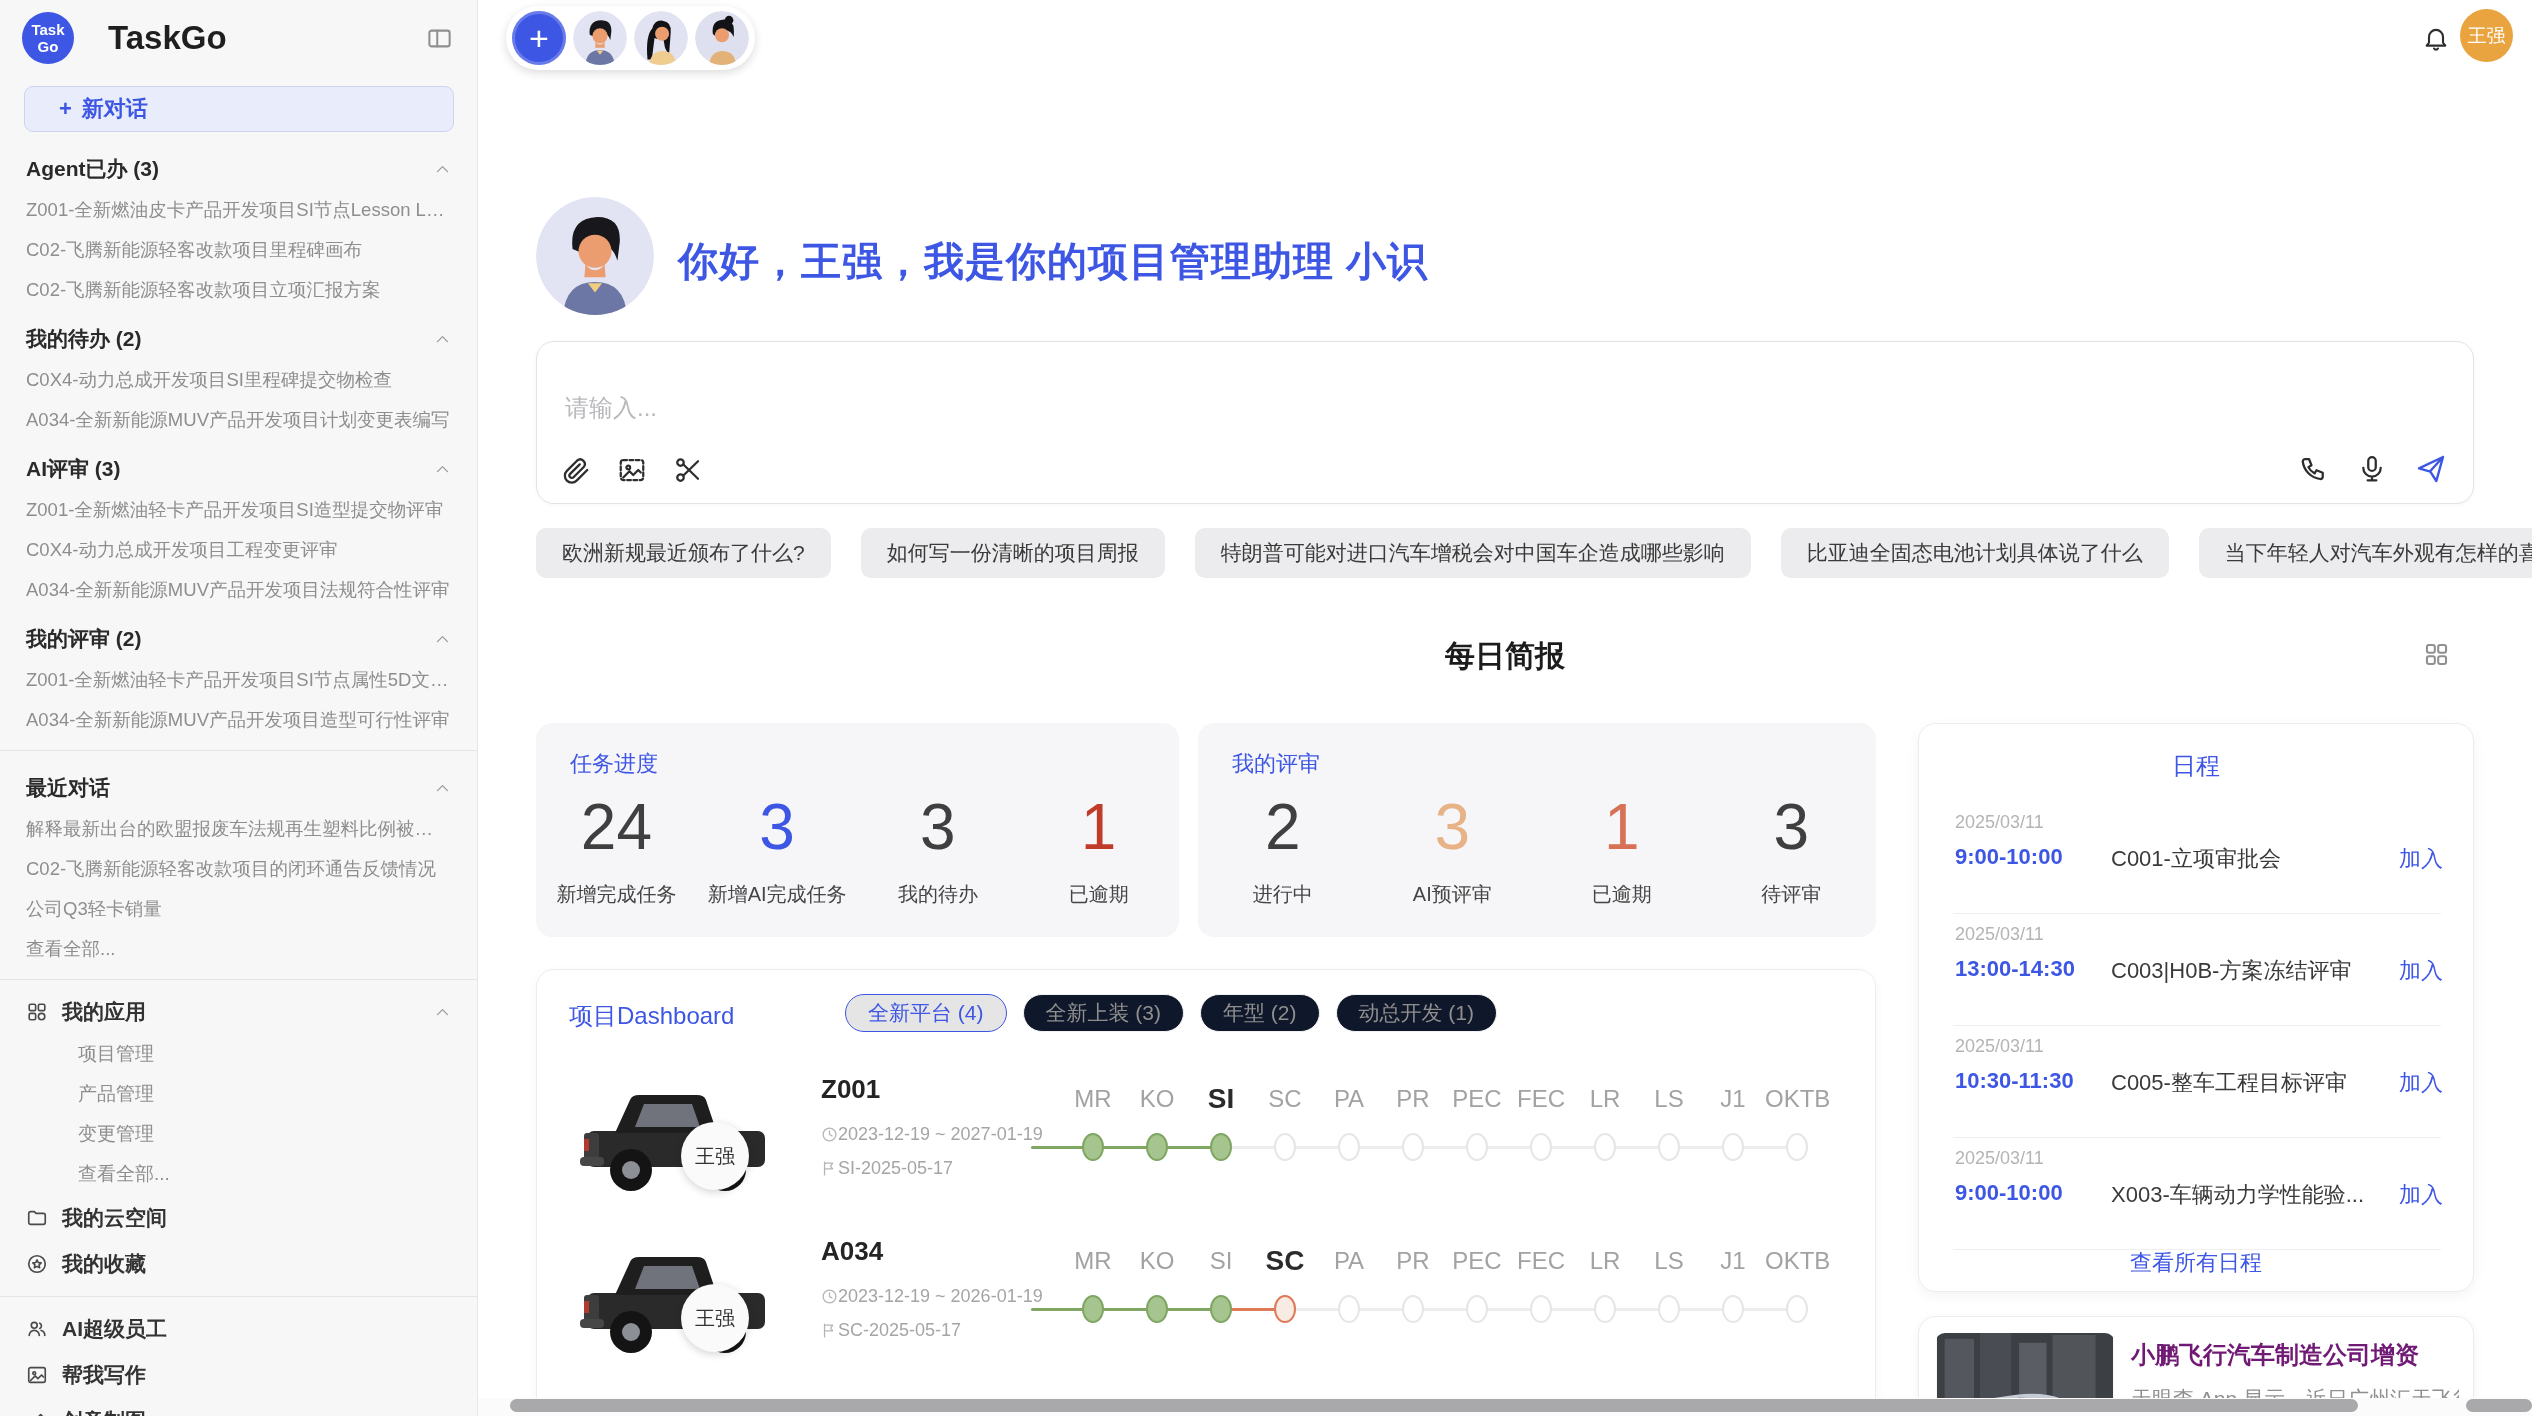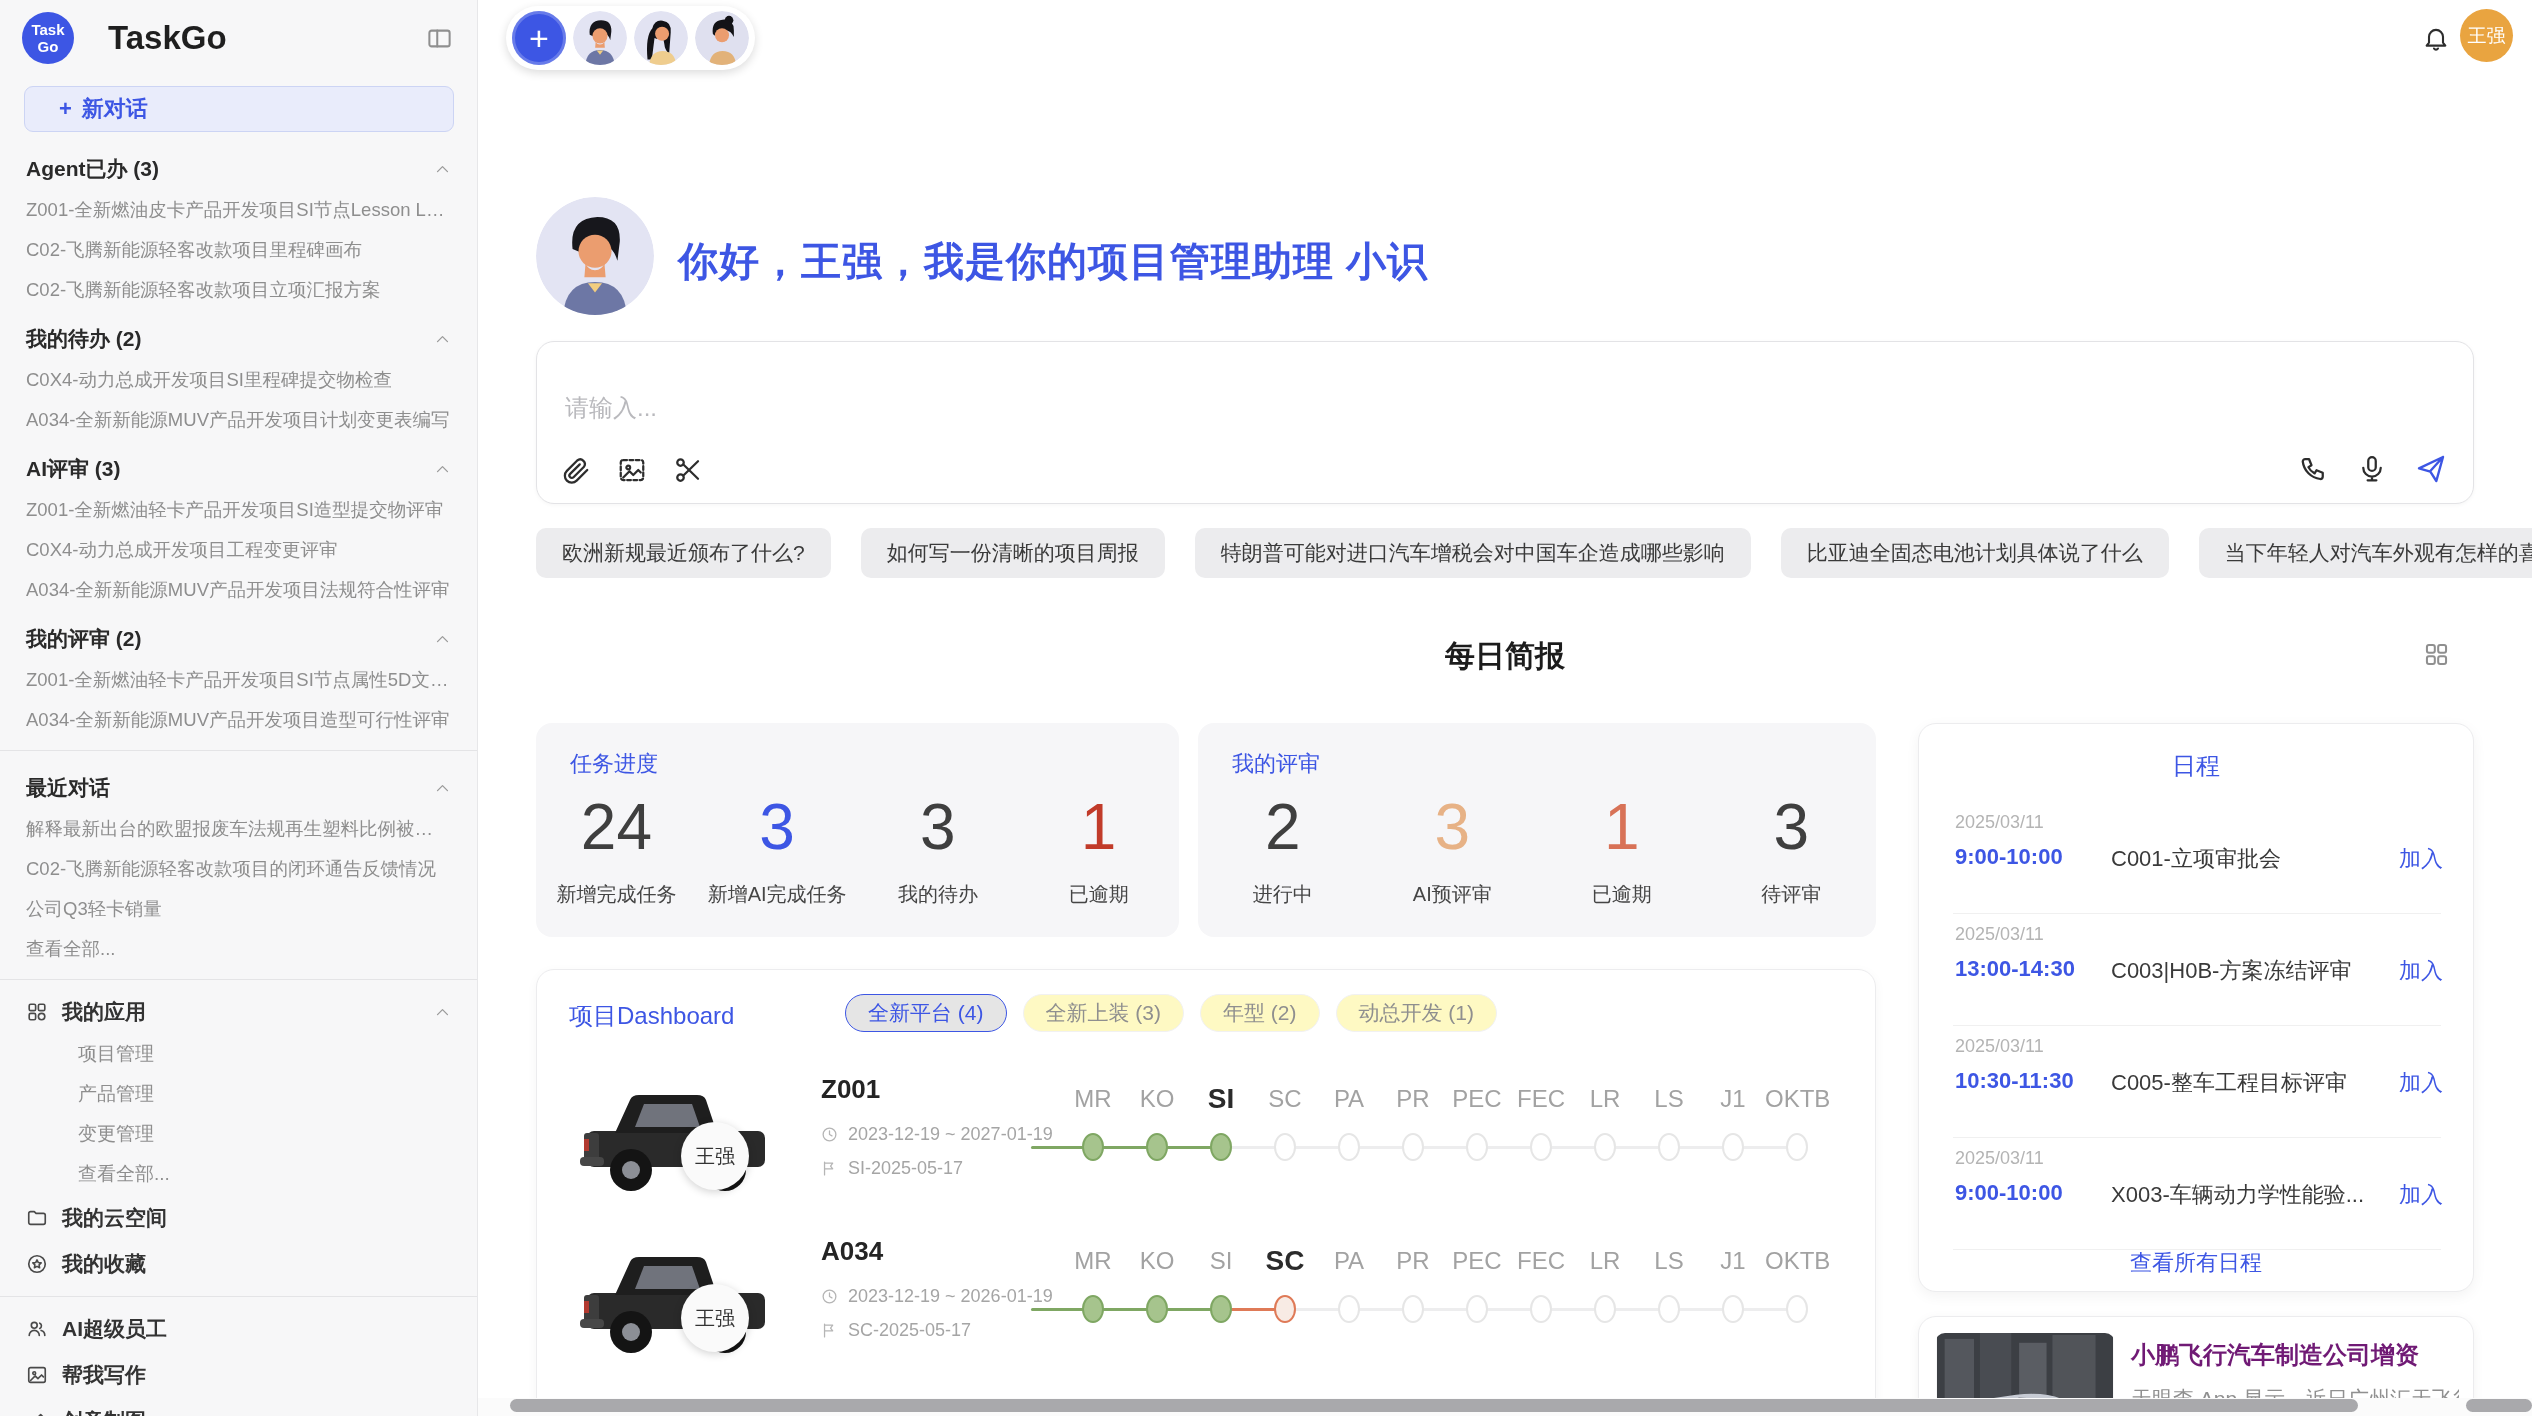--- a/index.html
+++ b/index.html
@@ -84,30 +84,30 @@
   .metric .num { font-size:64px; line-height:64px; }
   .metric .lbl { font-size:20px; color:#454545; }
 
   
   .dash { position:absolute; left:58px; top:969px; width:1340px; height:480px; background:#fff;
     border:1.5px solid #ececee; border-radius:18px; box-shadow:0 3px 12px rgba(0,0,0,.04);
     overflow:hidden; }
   .dash-title { position:absolute; left:32px; top:30px; font-size:24px; color:var(--accent); }
   .dash-filters { position:absolute; left:308px; top:24px; display:flex; gap:16px; }
   .f-chip { height:38px; line-height:36px; padding:0 22px; border-radius:19px; font-size:21px;
-    background:#fef9c3; color:#8f8f8f; border:1.5px solid #f1f1f2; white-space:nowrap; cursor:pointer; }
+    background:#0f172a; color:#8f8f8f; border:1.5px solid #f1f1f2; white-space:nowrap; cursor:pointer; }
   .f-chip.active { background:#e5e5e5; border-color:var(--accent); color:var(--accent); }
   .proj-row { position:absolute; left:0; width:1340px; height:156px; cursor:pointer; }
   .row-0 { top:102px; } .row-1 { top:264px; }
   .truck { position:absolute; left:38px; top:0; width:200px; height:130px; }
   .badge { position:absolute; left:144px; top:50px; width:68px; height:68px; border-radius:50%;
     background:#fafafa; box-shadow:0 2px 8px rgba(0,0,0,.18); display:flex; align-items:center;
     justify-content:center; font-size:20px; color:#333; }
   .p-name { position:absolute; left:284px; top:2px; font-size:26px; font-weight:700; color:#242424; }
-  .p-meta { position:absolute; left:284px; display:flex; gap:10px; align-items:center;
+  .p-meta { position:absolute; left:284px; display:flex; align-items:center;
     font-size:18px; color:#a5a5a5; }
   .p-date { top:52px; } .p-node { top:86px; }
   .p-meta .mico { color:#b5b5b5; }
   .ms-track { position:absolute; left:524px; top:10px; width:768px; }
   .ms-labels { display:flex; height:34px; align-items:center; }
   .ms-label { flex:0 0 64px; text-align:center; font-size:24px; color:#a2a2a2; }
   .ms-label.cur { color:#2b2b2b; font-weight:700; font-size:28px; }
   .ms-line-wrap { position:relative; height:66px; }
   .ms-line { position:absolute; top:30px; height:3px; border-radius:2px; background:#ededee; }
   .ms-line.done { background:var(--green); }

